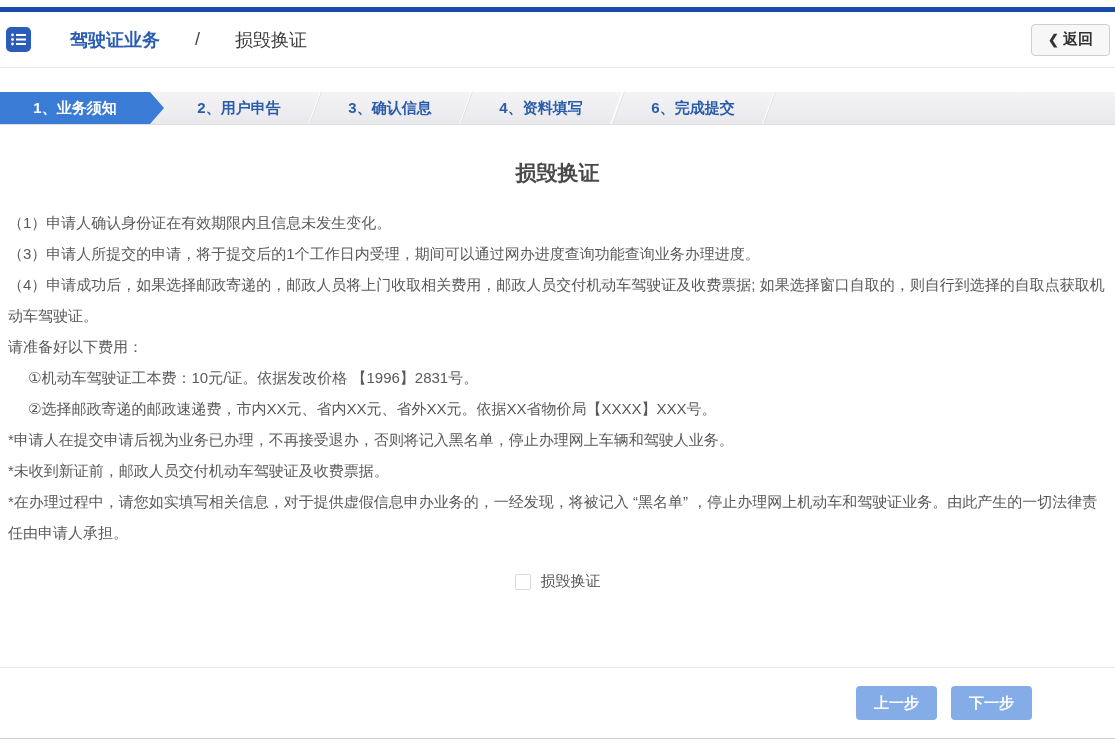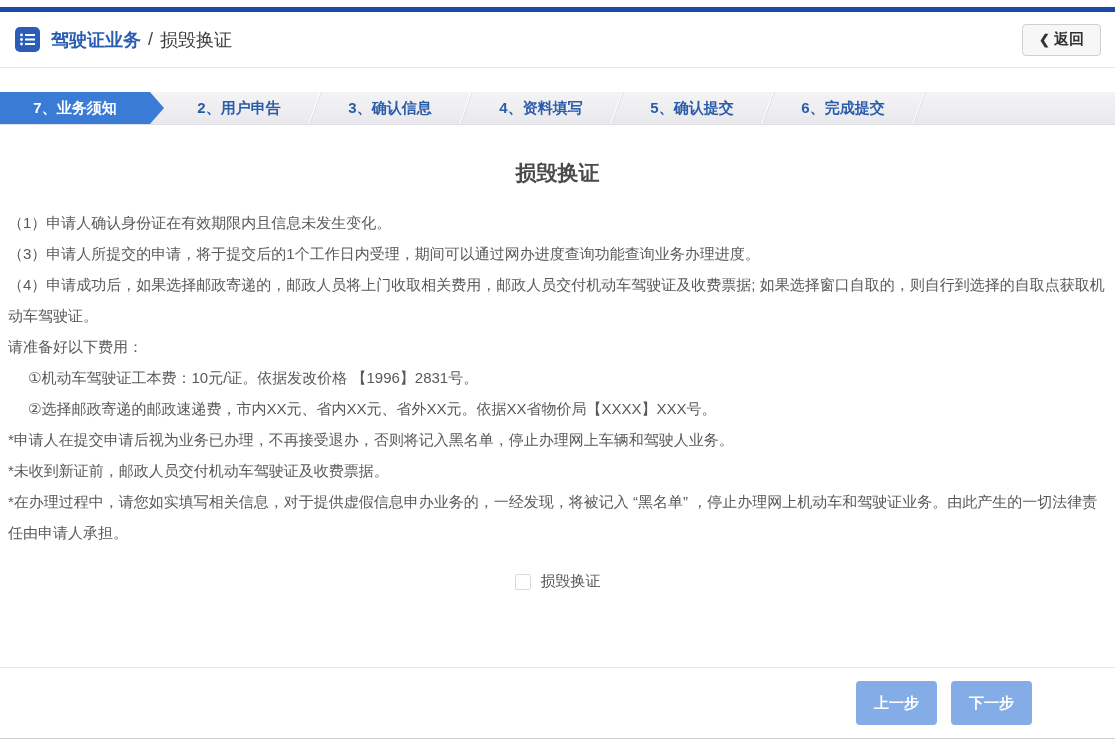--- a/index.html
+++ b/index.html
@@ -3,21 +3,21 @@
 <meta charset="utf-8">
 <style>
   * { box-sizing: border-box; margin: 0; padding: 0; }
   html, body { width: 1115px; height: 745px; background: #fff; overflow: hidden; }
   body { font-family: "Liberation Sans", "DejaVu Sans", sans-serif; color: #595959; position: relative; }
 
   .top-strip { height: 5px; background: #1b49a8; margin-top: 7px; }
 
   .app-header {
     height: 56px; display: flex; align-items: center;
-    padding: 0 14px; border-bottom: 1px solid #e8e8e8; background: #fff;
+    padding: 0 5px; border-bottom: 1px solid #e8e8e8; background: #fff; gap: 28px;
   }
   .hdr-icon { width: 27px; height: 27px; margin-right: 10px; flex: 0 0 auto; }
   .hdr-title { font-size: 18px; font-weight: bold; color: #2a5db0; }
   .hdr-sep { font-size: 18px; color: #444; margin: 0 7px; }
   .hdr-sub { font-size: 18px; color: #3a3a3a; }
   .back-btn {
     margin-left: auto; background: #f7f7f7; border: 1px solid #cfcfcf; border-radius: 4px;
     height: 32px; padding: 0 16px; display: flex; align-items: center; cursor: pointer;
     font-size: 15px; color: #333; font-weight: bold;
   }
@@ -60,21 +60,21 @@
   }
   .agree-label { font-size: 15px; color: #555; }
 
   .footer {
     position: absolute; left: 0; right: 0; bottom: 6px;
     border-top: 1px solid #e8e8e8; border-bottom: 1px solid #cfcfcf;
     height: 72px; display: flex; align-items: center; justify-content: flex-end;
     padding-right: 83px; gap: 14px; background: #fff;
   }
   .nav-btn {
-    min-width: 76px; height: 44px; border: none; border-radius: 4px;
+    min-width: 76px; height: 34px; border: none; border-radius: 4px;
     background: #84ace6; color: #fff; font-size: 15px; font-weight: bold;
     font-family: inherit; cursor: pointer; padding: 0 18px;
   }
 </style>
 </head>
 <body>
 
 <div class="top-strip"></div>
 
 <div class="app-header">
@@ -92,28 +92,27 @@
   <span class="hdr-title">驾驶证业务</span>
   <span class="hdr-sep">/</span>
   <span class="hdr-sub">损毁换证</span>
   <button class="back-btn">
     <span class="back-chevron">❮</span>
     <span>返回</span>
   </button>
 </div>
 
 <div class="steps-bar">
-  <div class="step active">7、业务须知</div>
+  <div class="step active">1、业务须知</div>
   <div class="step">2、用户申告</div>
   <div class="step-divider"></div>
   <div class="step">3、确认信息</div>
   <div class="step-divider"></div>
   <div class="step">4、资料填写</div>
   <div class="step-divider"></div>
-  <div class="step">5、确认提交</div>
   <div class="step-divider"></div>
   <div class="step">6、完成提交</div>
   <div class="step-divider"></div>
   <div class="steps-filler"></div>
 </div>
 
 <h1 class="main-title">损毁换证</h1>
 
 <div class="notice">
   <p>（1）申请人确认身份证在有效期限内且信息未发生变化。</p>

